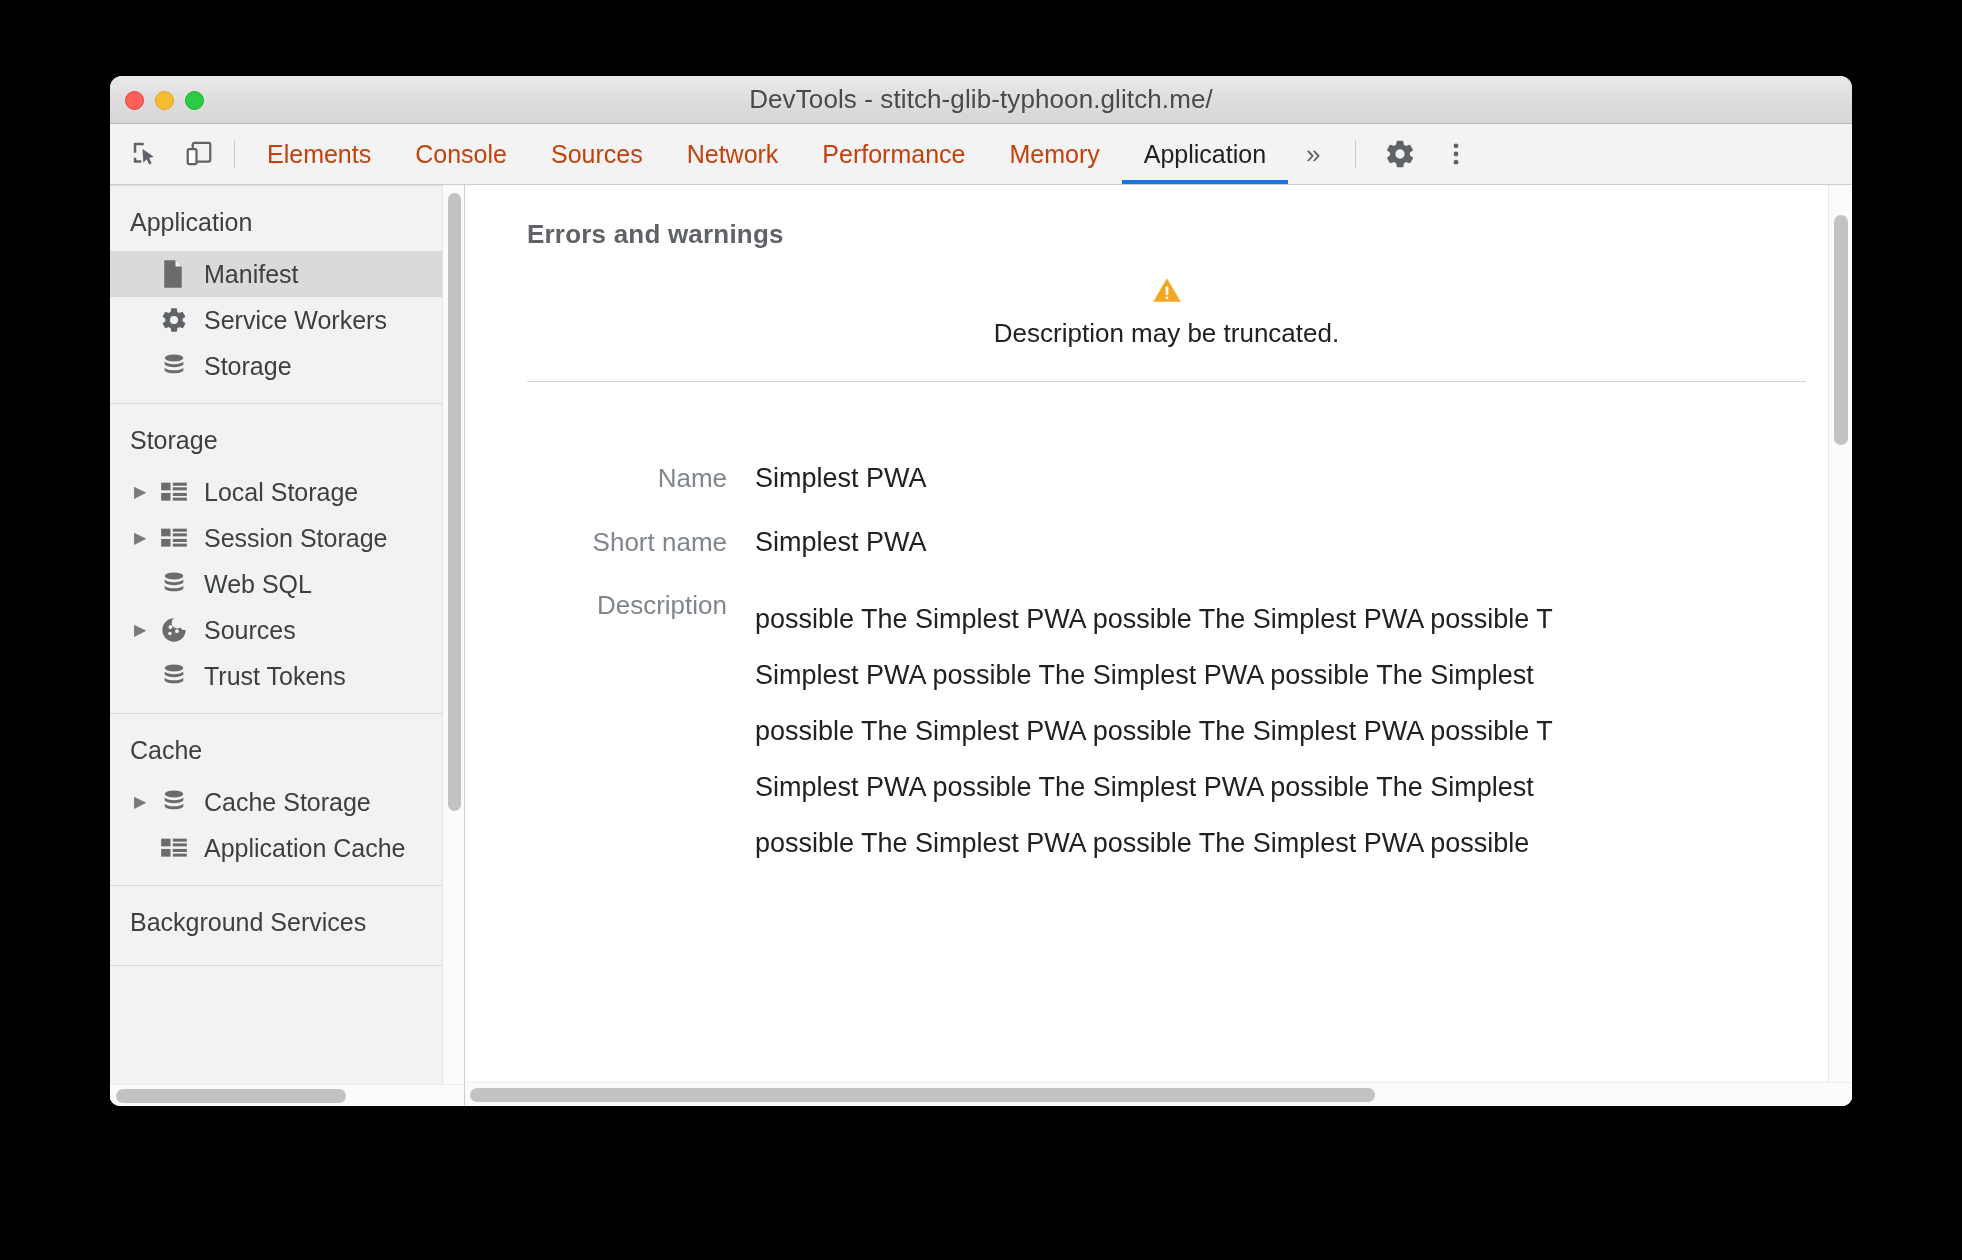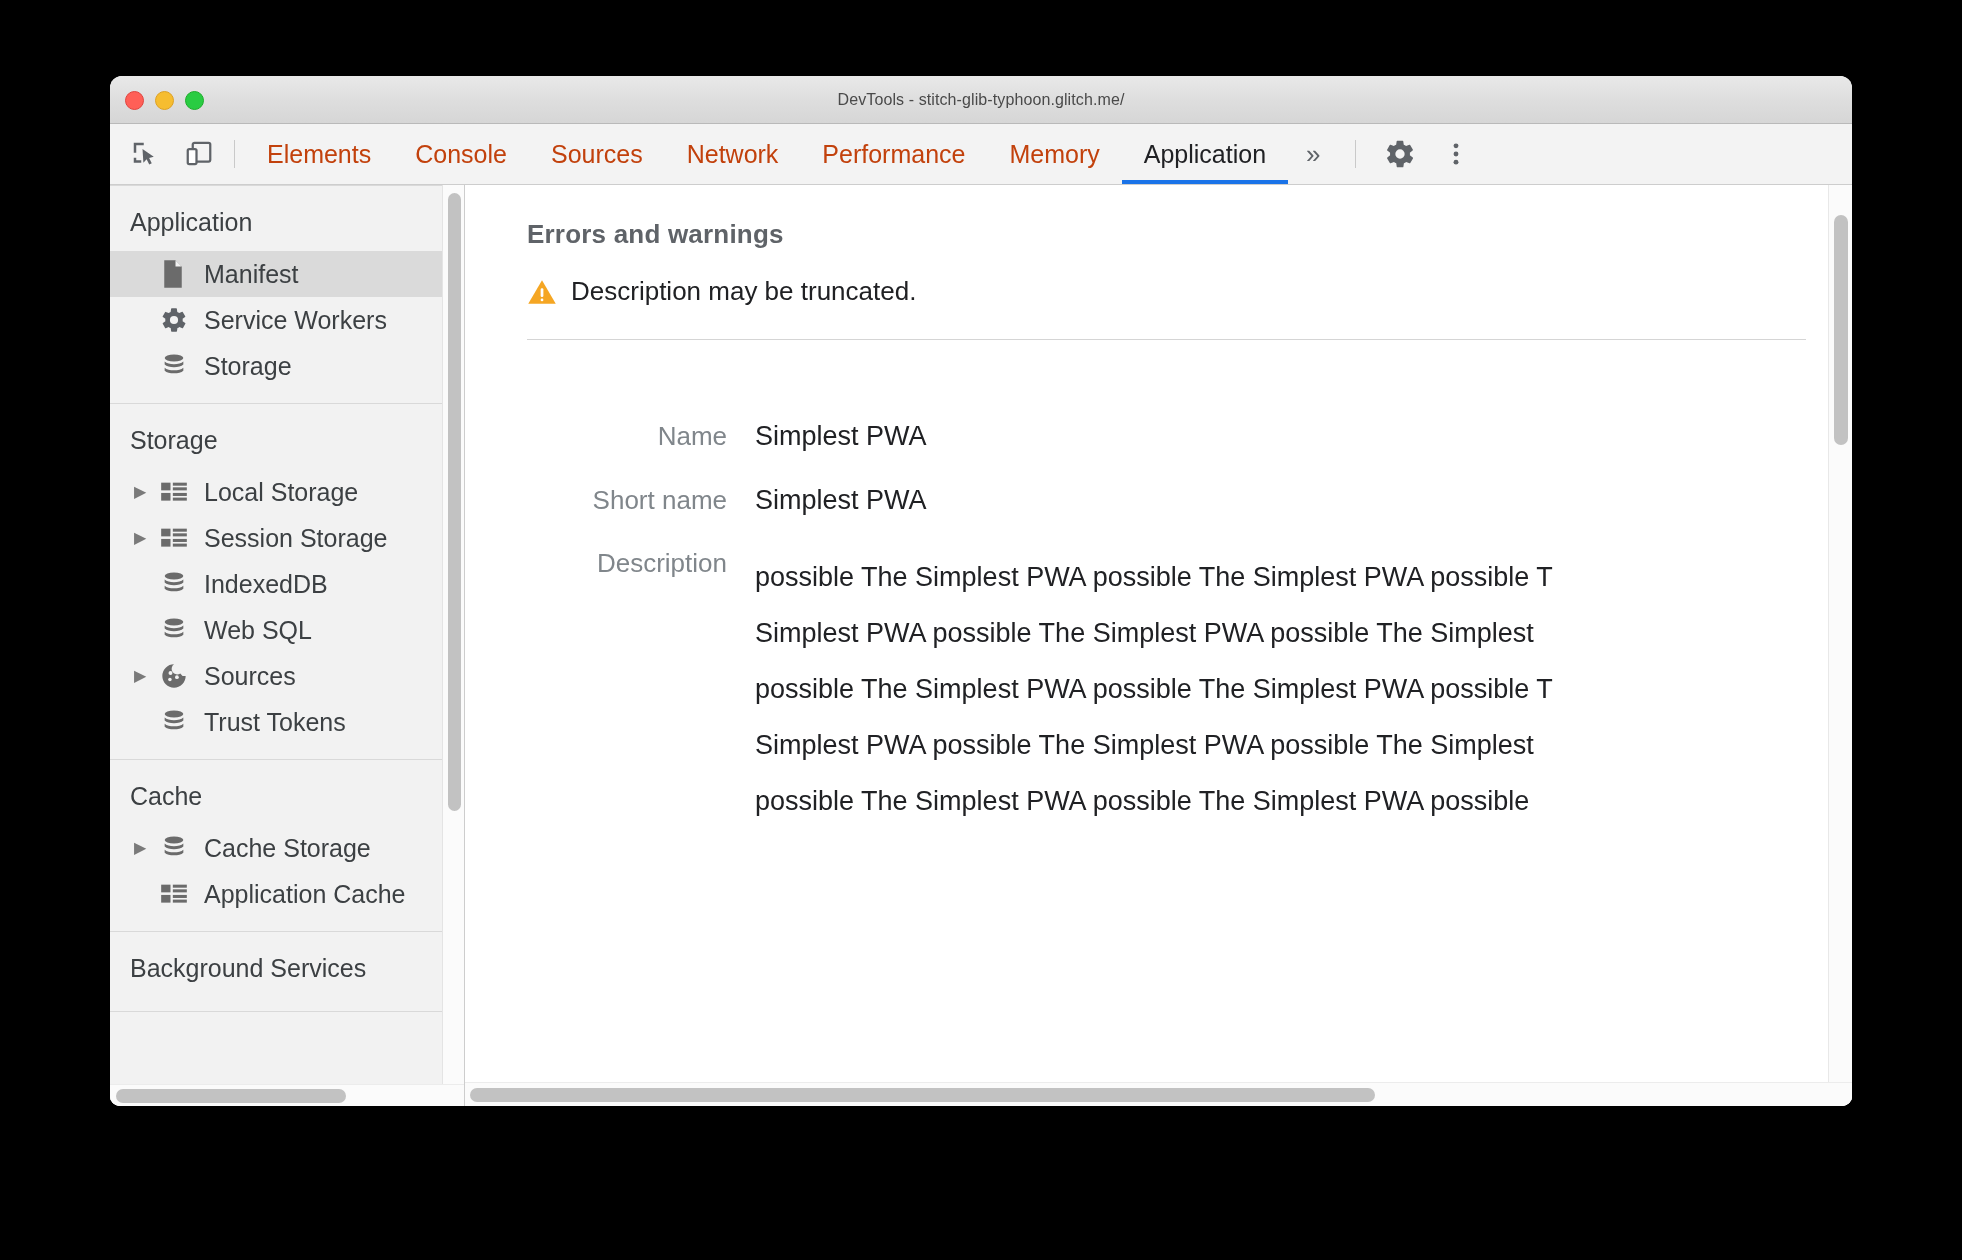--- a/index.html
+++ b/index.html
@@ -54,21 +54,21 @@
   .light {
     width: 19px; height: 19px;
     border-radius: 50%;
     display: block;
   }
   .light.red    { background: #ff5f57; border: 0.5px solid #e0443e; }
   .light.yellow { background: #f6bd30; border: 0.5px solid #dea123; }
   .light.green  { background: #29cc42; border: 0.5px solid #1dad2b; }
 
   .window-title {
-    font-size: 16px;
+    font-size: 26px;
     color: #4a4a4a;
     letter-spacing: 0.1px;
     white-space: nowrap;
     text-align: center;
   }
 
   
   .tabstrip {
     height: 61px;
     background: #f3f3f3;
@@ -244,20 +244,21 @@
     color: #5f6368;
     letter-spacing: 0.2px;
   }
   .warn-row {
     display: flex;
     align-items: center;
     gap: 14px;
     margin-top: 26px;
     font-size: 26px;
     color: #202124;
+    flex-direction: column;
   }
   .warn-row .msg { white-space: nowrap; }
 
   .field {
     display: flex;
     align-items: flex-start;
     margin-top: 34px;
   }
   .field.first { margin-top: 48px; }
   .f-label {
@@ -458,31 +459,20 @@
                   <rect x="11" y="1" width="12" height="2.6" fill="#6b6b6b"></rect>
                   <rect x="11" y="5" width="12" height="2.6" fill="#6b6b6b"></rect>
                   <rect x="1" y="9.8" width="8" height="6.6" fill="#6b6b6b"></rect>
                   <rect x="11" y="9.8" width="12" height="2.6" fill="#6b6b6b"></rect>
                   <rect x="11" y="13.8" width="12" height="2.6" fill="#6b6b6b"></rect>
                 </svg>
               </span>
               <span class="sb-label">Session Storage</span>
             </div>
 
-            <div class="sb-item">
-              <span class="tri"></span>
-              <span class="sb-ico">
-                <svg width="28" height="28" viewBox="0 0 24 24">
-                  <ellipse cx="12" cy="5.2" rx="8" ry="3" fill="#6b6b6b"></ellipse>
-                  <path fill="#6b6b6b" d="M4 8.2c1.6 1.6 4.6 2.3 8 2.3s6.4-.7 8-2.3v2.6c-1.6 1.6-4.6 2.3-8 2.3s-6.4-.7-8-2.3z"></path>
-                  <path fill="#6b6b6b" d="M4 13.4c1.6 1.6 4.6 2.3 8 2.3s6.4-.7 8-2.3V16c-1.6 1.6-4.6 2.3-8 2.3s-6.4-.7-8-2.3z"></path>
-                </svg>
-              </span>
-              <span class="sb-label">IndexedDB</span>
-            </div>
 
             <div class="sb-item">
               <span class="tri"></span>
               <span class="sb-ico">
                 <svg width="28" height="28" viewBox="0 0 24 24">
                   <ellipse cx="12" cy="5.2" rx="8" ry="3" fill="#6b6b6b"></ellipse>
                   <path fill="#6b6b6b" d="M4 8.2c1.6 1.6 4.6 2.3 8 2.3s6.4-.7 8-2.3v2.6c-1.6 1.6-4.6 2.3-8 2.3s-6.4-.7-8-2.3z"></path>
                   <path fill="#6b6b6b" d="M4 13.4c1.6 1.6 4.6 2.3 8 2.3s6.4-.7 8-2.3V16c-1.6 1.6-4.6 2.3-8 2.3s-6.4-.7-8-2.3z"></path>
                 </svg>
               </span>

